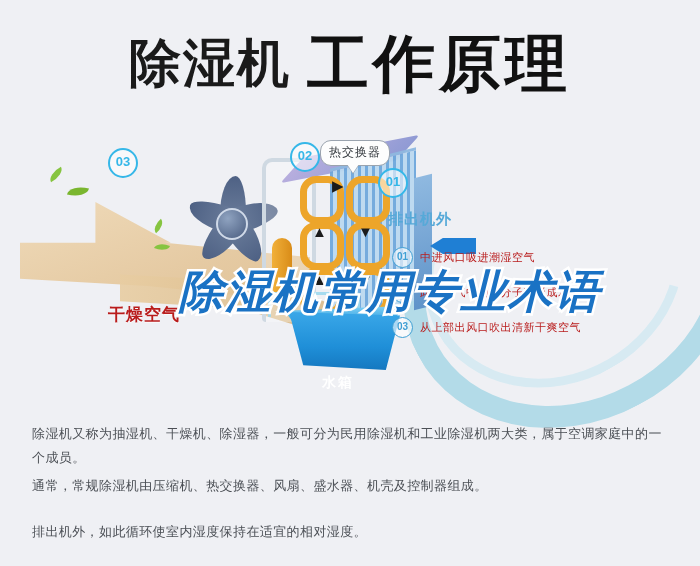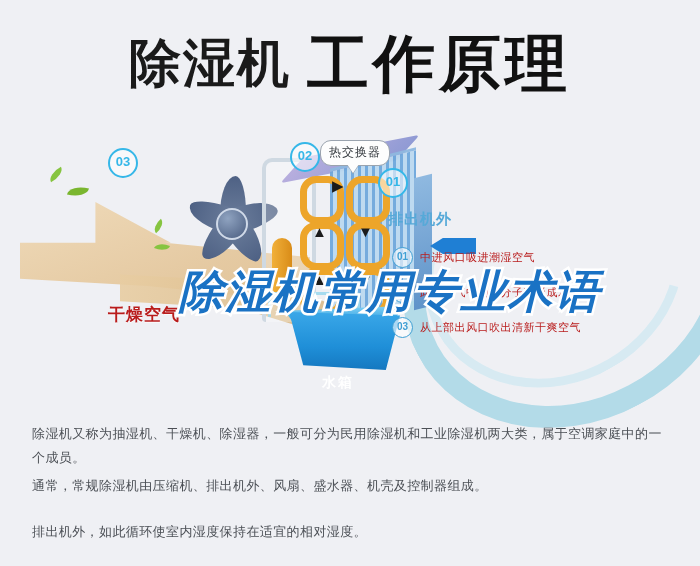--- a/index.html
+++ b/index.html
@@ -494,18 +494,18 @@
     <div class="step">
       <div class="step-num">03</div>
       <div class="step-text">从上部出风口吹出清新干爽空气</div>
     </div>
   </div>
 
   <div class="overlay">除湿机常用专业术语</div>
 
   <div class="copy">
     <p>除湿机又称为抽湿机、干燥机、除湿器，一般可分为民用除湿机和工业除湿机两大类，属于空调家庭中的一个成员。</p>
-    <p>通常，常规除湿机由压缩机、排出机外、风扇、盛水器、机壳及控制器组成。</p>
+    <p>通常，常规除湿机由压缩机、热交换器、风扇、盛水器、机壳及控制器组成。</p>
     <div class="gap"></div>
     <p>排出机外，如此循环使室内湿度保持在适宜的相对湿度。</p>
   </div>
 
 </div>
 
 </body></html>

